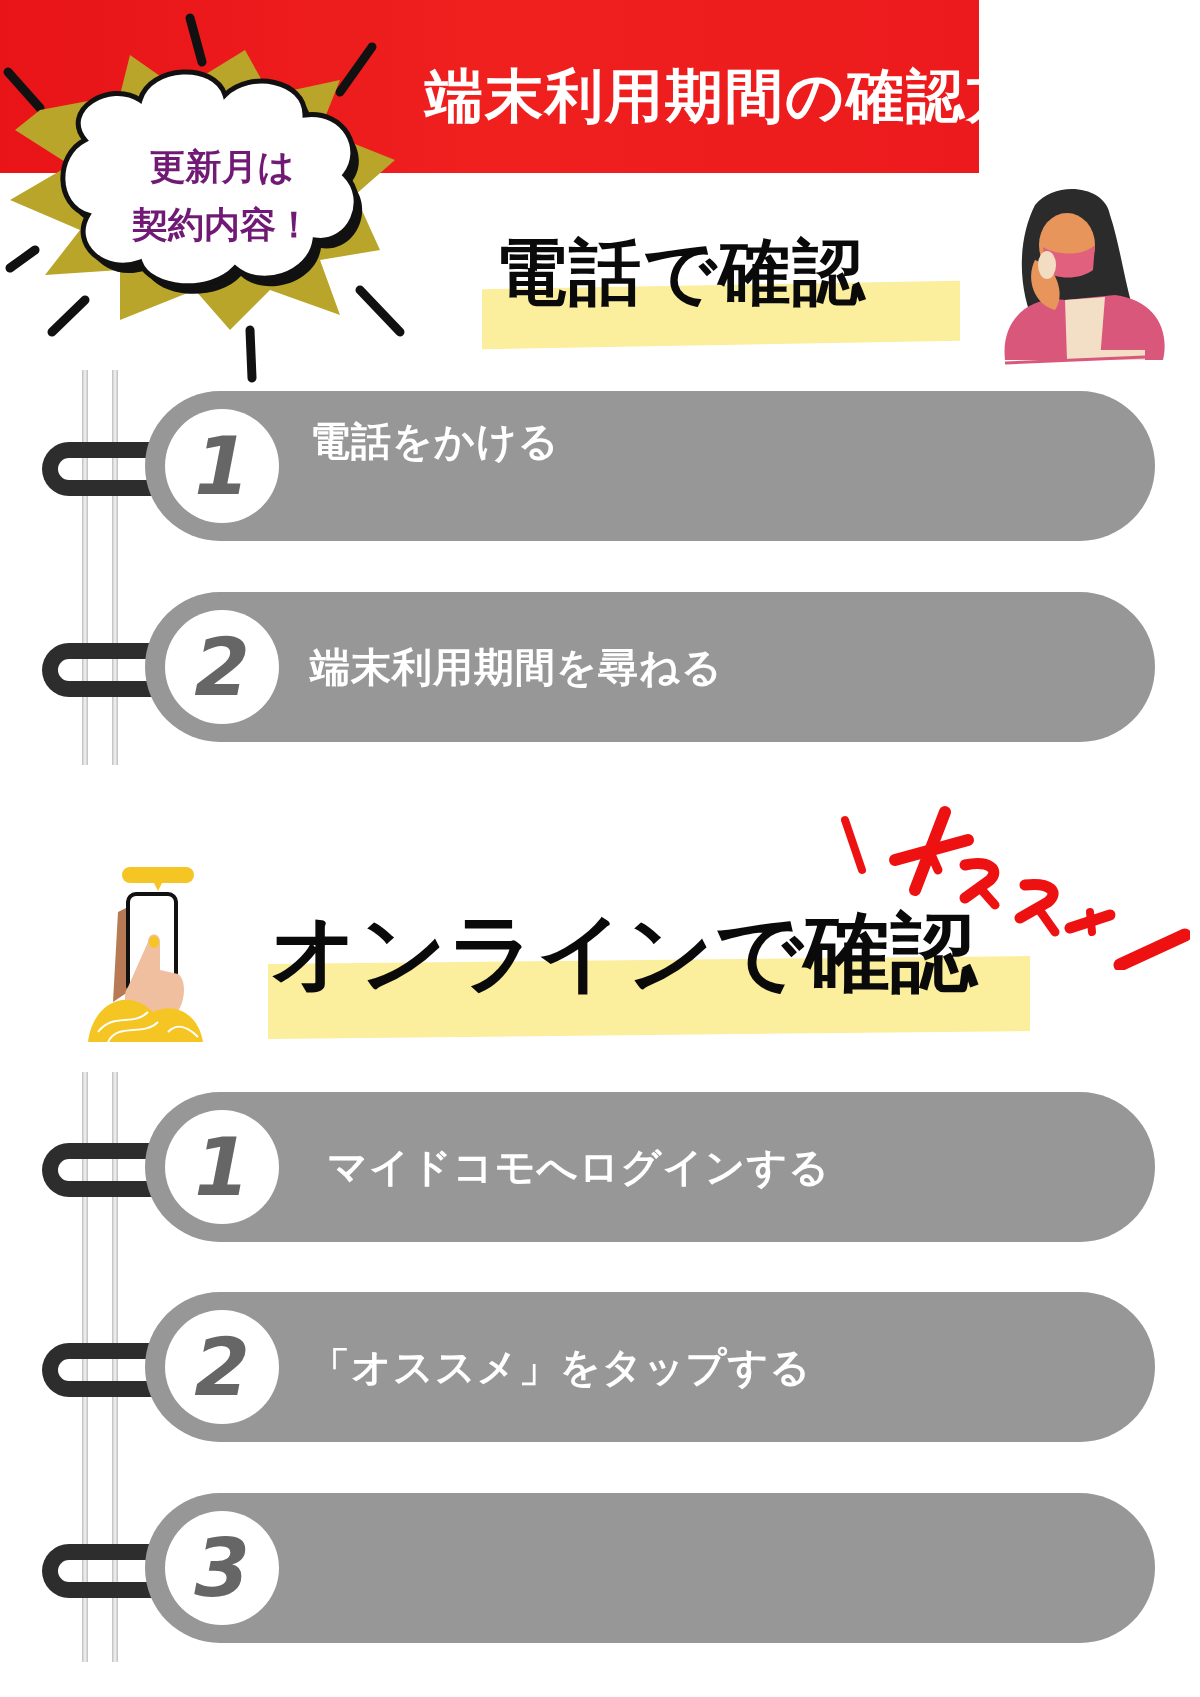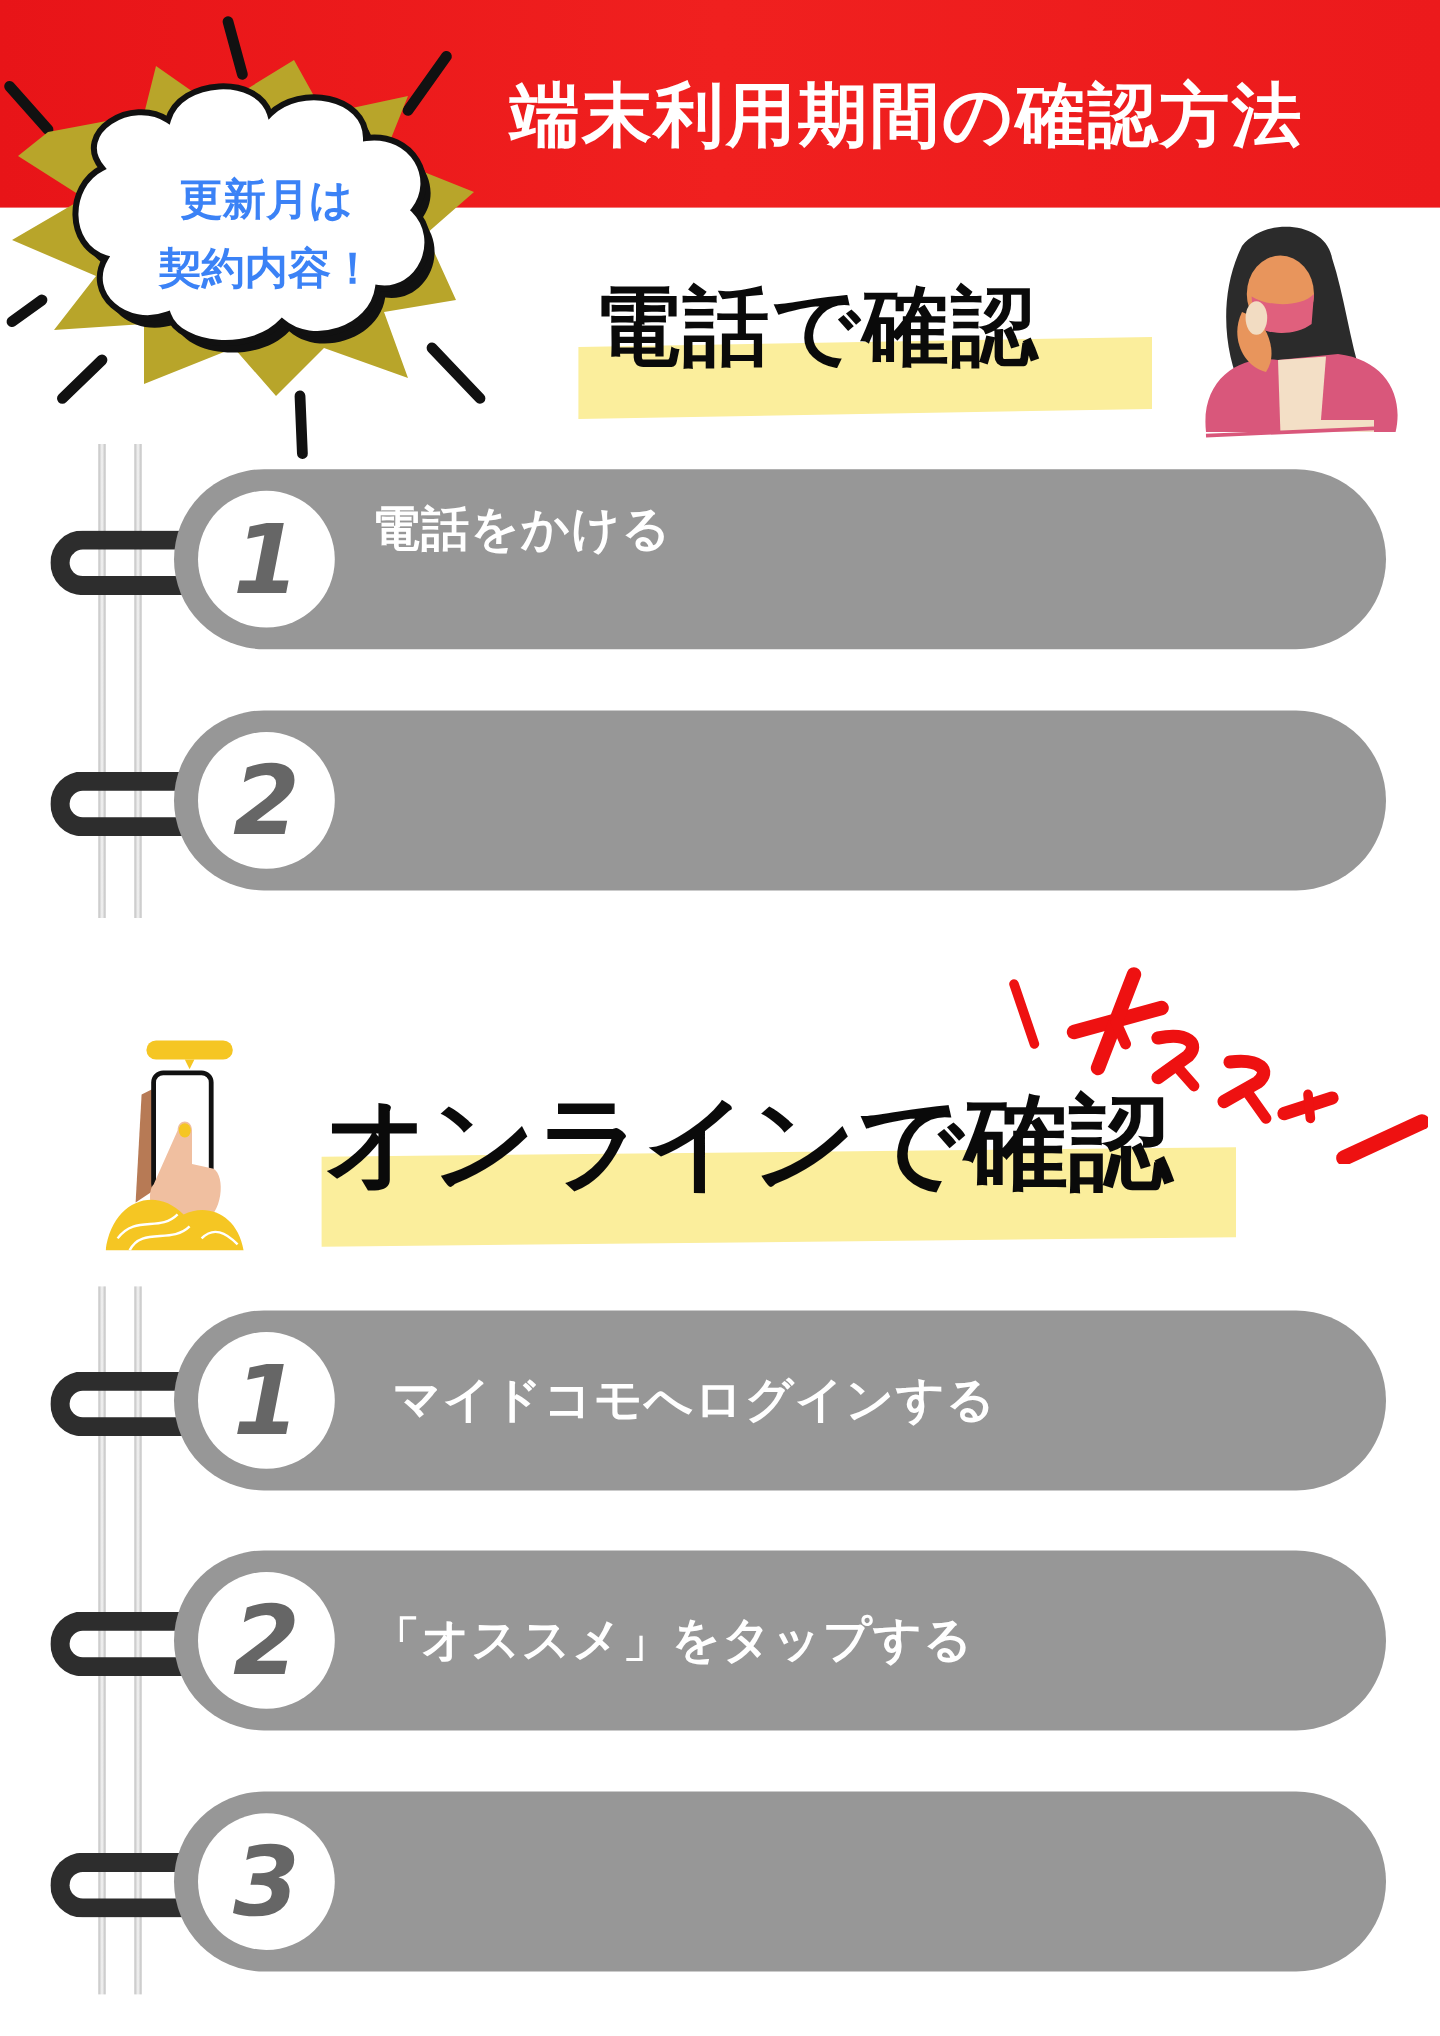--- a/index.html
+++ b/index.html
@@ -1,21 +1,21 @@
 <!DOCTYPE html>
 <html><head>
 <meta charset="utf-8">
 <style>
   html, body { margin:0; padding:0; }
   body { width:1200px; height:1697px; position:relative; overflow:hidden; background:#ffffff; font-family:"DejaVu Sans", sans-serif; }
-  .banner { position:absolute; left:0; top:0; width:1200px; height:173px; background:linear-gradient(90deg,#e81418 0%, #f0201f 50%, #ec1a1c 100%); }
+  .banner { position:absolute; left:0; top:0; width:979px; height:173px; background:linear-gradient(90deg,#e81418 0%, #f0201f 50%, #ec1a1c 100%); }
   .banner-title { position:absolute; left:425px; top:58px; font-size:58px; font-weight:bold; color:#ffffff; letter-spacing:2px; white-space:nowrap; }
 
   .burst { position:absolute; left:0; top:0; width:430px; height:400px; }
-  .cloud-text { position:absolute; left:112px; top:138px; width:220px; text-align:center; font-size:36px; font-weight:bold; color:#3b82f6; line-height:58px; }
+  .cloud-text { position:absolute; left:112px; top:138px; width:220px; text-align:center; font-size:36px; font-weight:bold; color:#701a75; line-height:58px; }
 
   .section-heading { position:absolute; font-weight:bold; color:#0a0a0a; white-space:nowrap; z-index:2; }
   .highlight { position:absolute; background:#fbee9c; z-index:1; }
   .phone-heading { left:495px; top:225px; font-size:72px; letter-spacing:2px; }
   .online-heading { left:270px; top:895px; font-size:86px; letter-spacing:1px;text-align:center; }
 
   .illus { position:absolute; }
 
   .spine { position:absolute; width:6px; background:linear-gradient(90deg,#bdbdbd,#f4f4f4,#bdbdbd); }
 
@@ -78,20 +78,21 @@
 <div class="step" style="top:391px;">
   <div class="num-circle">1</div>
   <div class="step-text" style="display:block; padding-top:20px; height:auto; line-height:60px;">
     <div>電話をかける</div>
   </div>
 </div>
 
 <div class="hook" style="top:643px;"></div>
 <div class="step" style="top:592px;">
   <div class="num-circle">2</div>
+  <div class="step-text">端末利用期間を尋ねる</div>
 </div>
 
 <svg class="illus" style="left:88px; top:862px;" width="130" height="180" viewBox="0 0 130 180">
   <rect x="34" y="5" width="72" height="16" rx="8" fill="#f5c623"></rect>
   <polygon points="66,21 74,21 70,29" fill="#f5c623"></polygon>
   <path d="M30,50 L40,45 L40,130 L25,140 Z" fill="#b77a55"></path>
   <rect x="40" y="32" width="48" height="100" rx="8" fill="#fff" stroke="#111" stroke-width="4"></rect>
   <path d="M60,80 C60,70 72,70 72,80 L72,108 L90,112 C100,118 98,150 80,158 L50,160 C35,150 35,130 40,125 Z" fill="#f0bfa0"></path>
   <ellipse cx="66" cy="80" rx="5" ry="6" fill="#f5c623"></ellipse>
   <path d="M0,180 C5,140 40,125 65,150 C85,140 110,150 115,180 Z" fill="#f5c623"></path>

